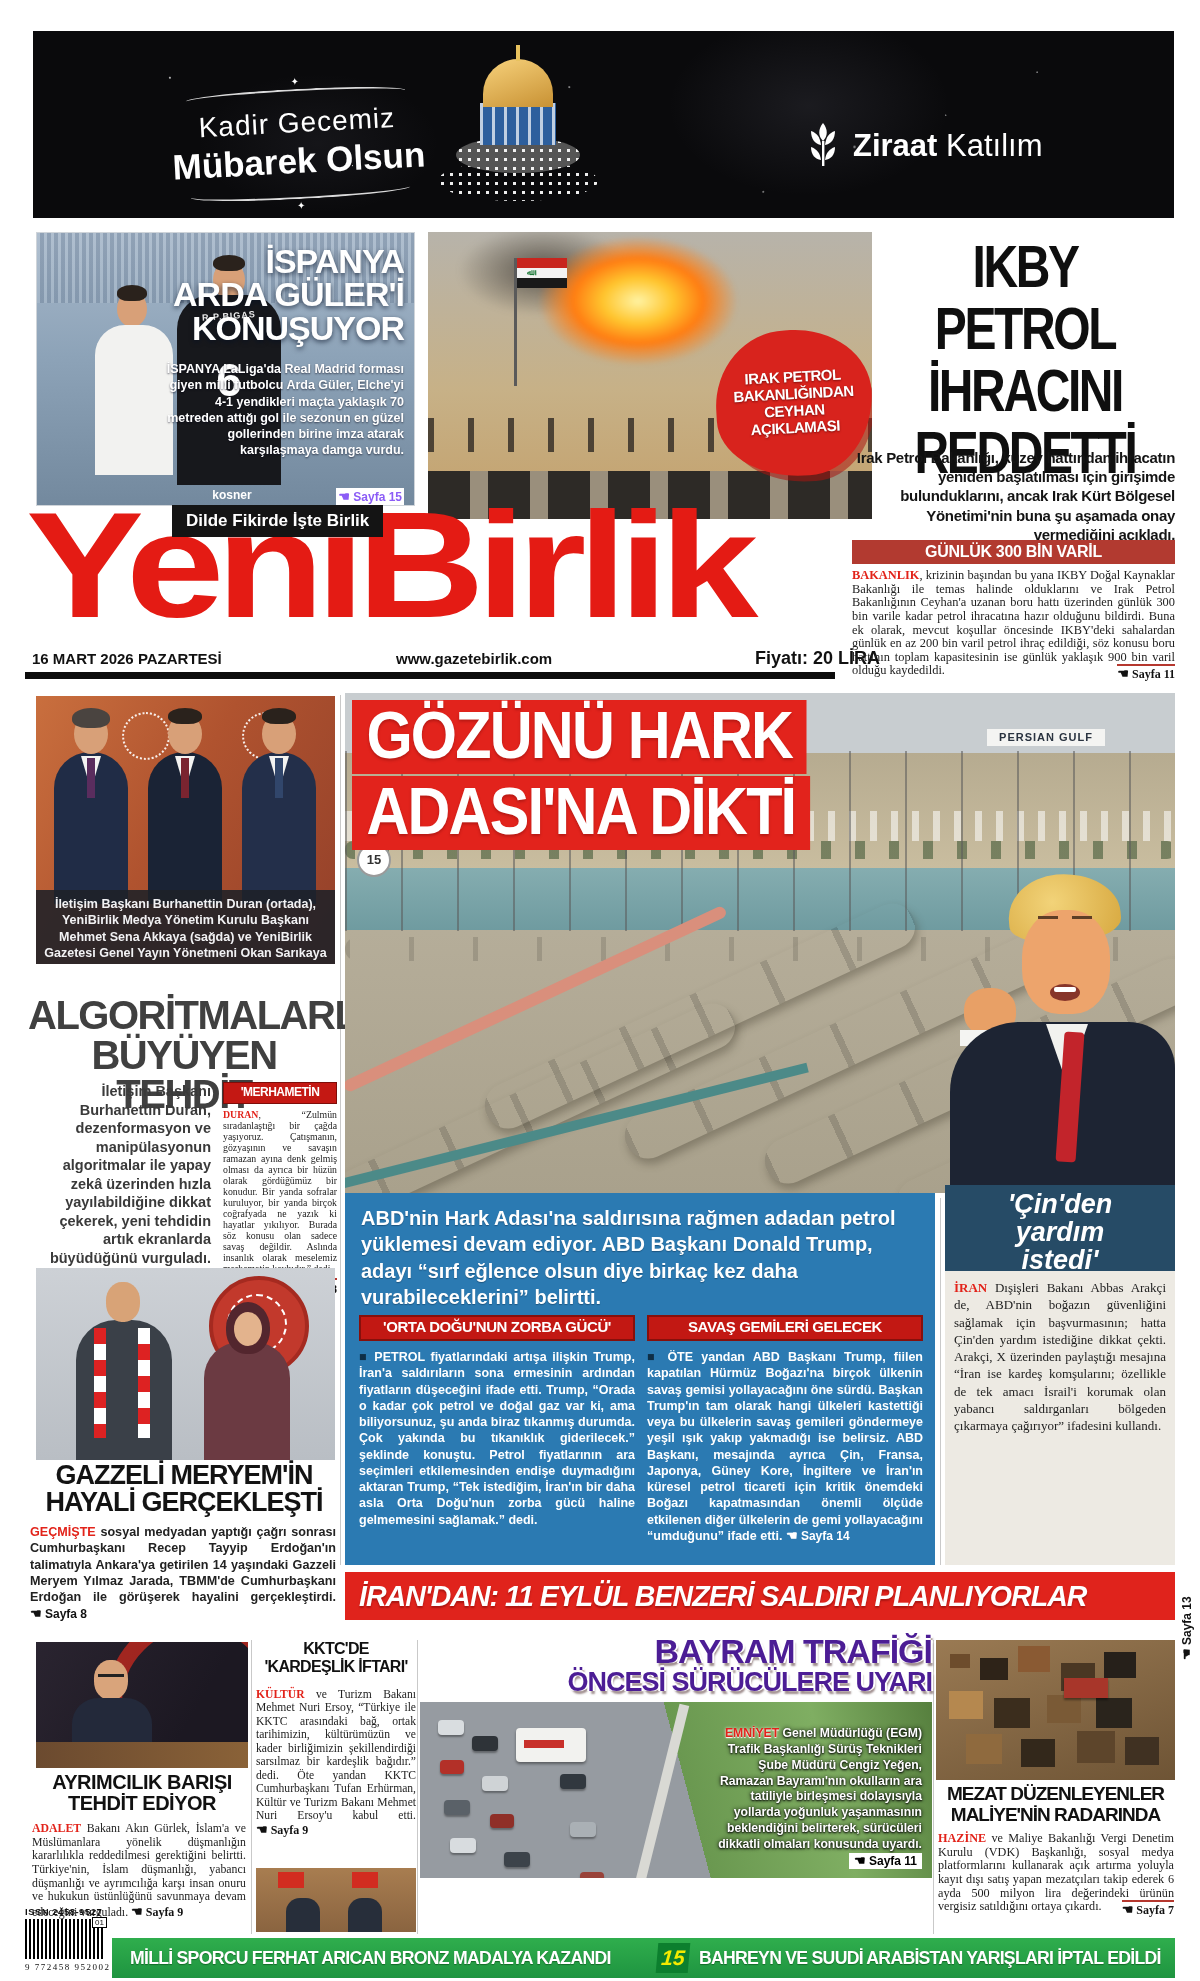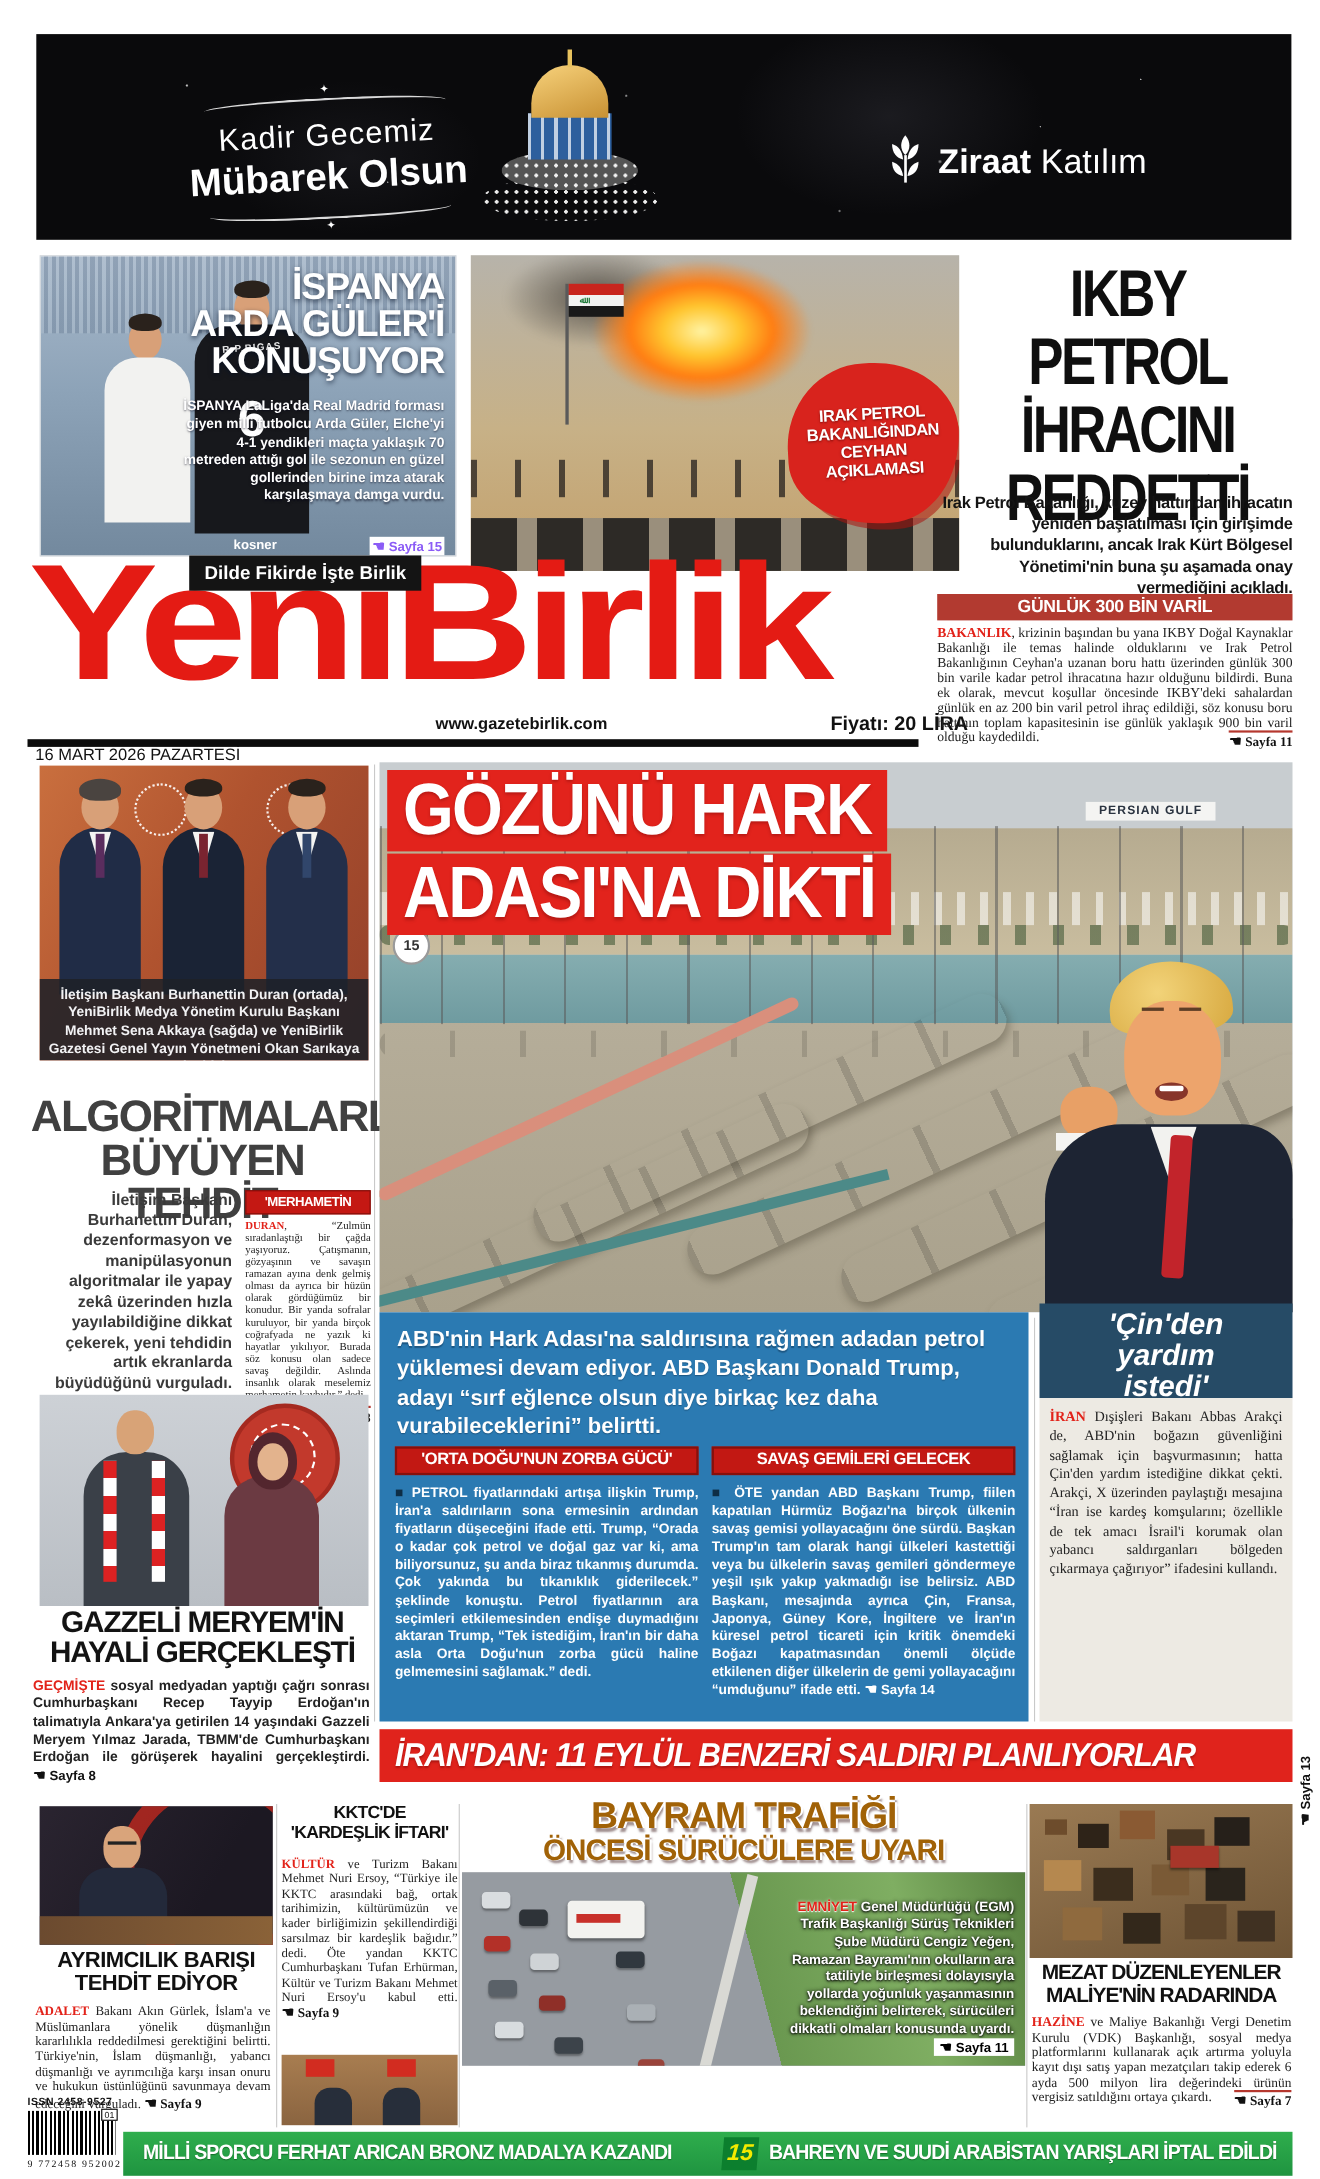--- a/index.html
+++ b/index.html
@@ -88,21 +88,21 @@
 
   #ikby-h{left:872px;top:236px;width:306px;text-align:center;color:#0f0f0f;font-weight:bold;
     font-size:60px;line-height:62px;letter-spacing:-3px;transform:scaleX(.8);transform-origin:50% 0;
     text-shadow:-2px 0 0 #fff,2px 0 0 #fff,0 -2px 0 #fff,0 2px 0 #fff;}
   #ikby-sub{left:845px;top:448px;width:330px;text-align:right;font-weight:bold;font-size:15px;line-height:1.28;letter-spacing:-0.3px;color:#141414;}
 
   
   #logo{left:26px;top:490px;font-size:150px;line-height:150px;font-weight:bold;color:#e41b14;
     letter-spacing:-7px;transform:scaleX(1.18);transform-origin:0 0;white-space:nowrap;}
   #slogan{left:172px;top:505px;background:#141414;color:#fff;font-size:17px;font-weight:bold;padding:6px 14px;z-index:5;}
-  #mast-date{left:32px;top:650px;font-size:15px;font-weight:normal;margin-top:28px;}
+  #mast-date{left:32px;top:650px;font-size:15px;font-weight:bold;}
   #mast-web{left:396px;top:650px;font-size:15px;font-weight:bold;}
   #mast-price{left:755px;top:648px;font-size:18px;font-weight:bold;}
   #mast-rule{left:25px;top:672px;width:810px;height:7px;background:#0c0c0c;}
 
   #gunluk{left:852px;top:540px;width:323px;height:24px;background:#b23a30;color:#fff;
     font-weight:bold;font-size:16px;text-align:center;line-height:24px;letter-spacing:-0.3px;}
   #bakanlik{left:852px;top:569px;width:323px;font-size:12.4px;line-height:1.1;color:#222;}
   #bakanlik .pref{float:right;border-top:2px solid #b5372e;padding-top:1px;margin-left:8px;}
 
   
@@ -222,21 +222,21 @@
   #ayrim-photo .lectern{position:absolute;left:0px;bottom:0;width:100%;height:26px;background:linear-gradient(90deg,#6b4a2f,#8a6238);}
   #ayrim-h{left:26px;top:1772px;width:232px;text-align:center;font-weight:bold;font-size:20px;line-height:1.05;letter-spacing:-0.5px;}
   #ayrim-body{left:32px;top:1822px;width:214px;font-size:11.8px;line-height:1.16;color:#222;}
 
   #kktc-h{left:256px;top:1640px;width:160px;text-align:center;font-weight:bold;font-size:16px;line-height:1.15;letter-spacing:-0.7px;}
   #kktc-body{left:256px;top:1688px;width:160px;font-size:11.6px;line-height:1.16;color:#222;}
   #kktc-photo{left:256px;top:1868px;width:160px;height:64px;background:linear-gradient(180deg,#a87d50,#8a6440);}
   #kktc-photo .flag{position:absolute;top:4px;width:26px;height:16px;background:#d22c20;}
   #kktc-photo .fig{position:absolute;bottom:0;width:34px;height:34px;background:#272e3a;border-radius:14px 14px 0 0;}
 
-  #trafik-h{left:420px;top:1634px;width:512px;text-align:center;color:#a16207;font-weight:bold;letter-spacing:-1px;
+  #trafik-h{left:420px;top:1634px;width:512px;text-align:right;color:#4c1d95;font-weight:bold;letter-spacing:-1px;
     text-shadow:-2px 0 0 #fff,2px 0 0 #fff,0 -2px 0 #fff,2px 3px 2px rgba(40,0,0,.45);}
   #trafik-h .t1{font-size:34px;line-height:1.0;}
   #trafik-h .t2{font-size:27px;line-height:1.05;}
   #trafik-photo{left:420px;top:1702px;width:512px;height:176px;background:#969ba1;}
   #trafik-photo .grass{position:absolute;left:0;top:0;width:100%;height:100%;
     background:linear-gradient(75deg,transparent 52%,#6a9850 52%,#7fae62 78%,#567f3e 100%);}
   #trafik-photo .shoulder{position:absolute;left:46%;top:0;width:10px;height:110%;background:#d9d9d4;transform:rotate(14deg);}
   .car{position:absolute;width:26px;height:15px;border-radius:4px;box-shadow:0 2px 2px rgba(0,0,0,.35);}
   .car:nth-of-type(3n){width:24px;height:14px;}
   #truck{position:absolute;left:96px;top:26px;width:70px;height:34px;background:#f2f2ef;border-radius:4px;box-shadow:0 2px 3px rgba(0,0,0,.4);}

